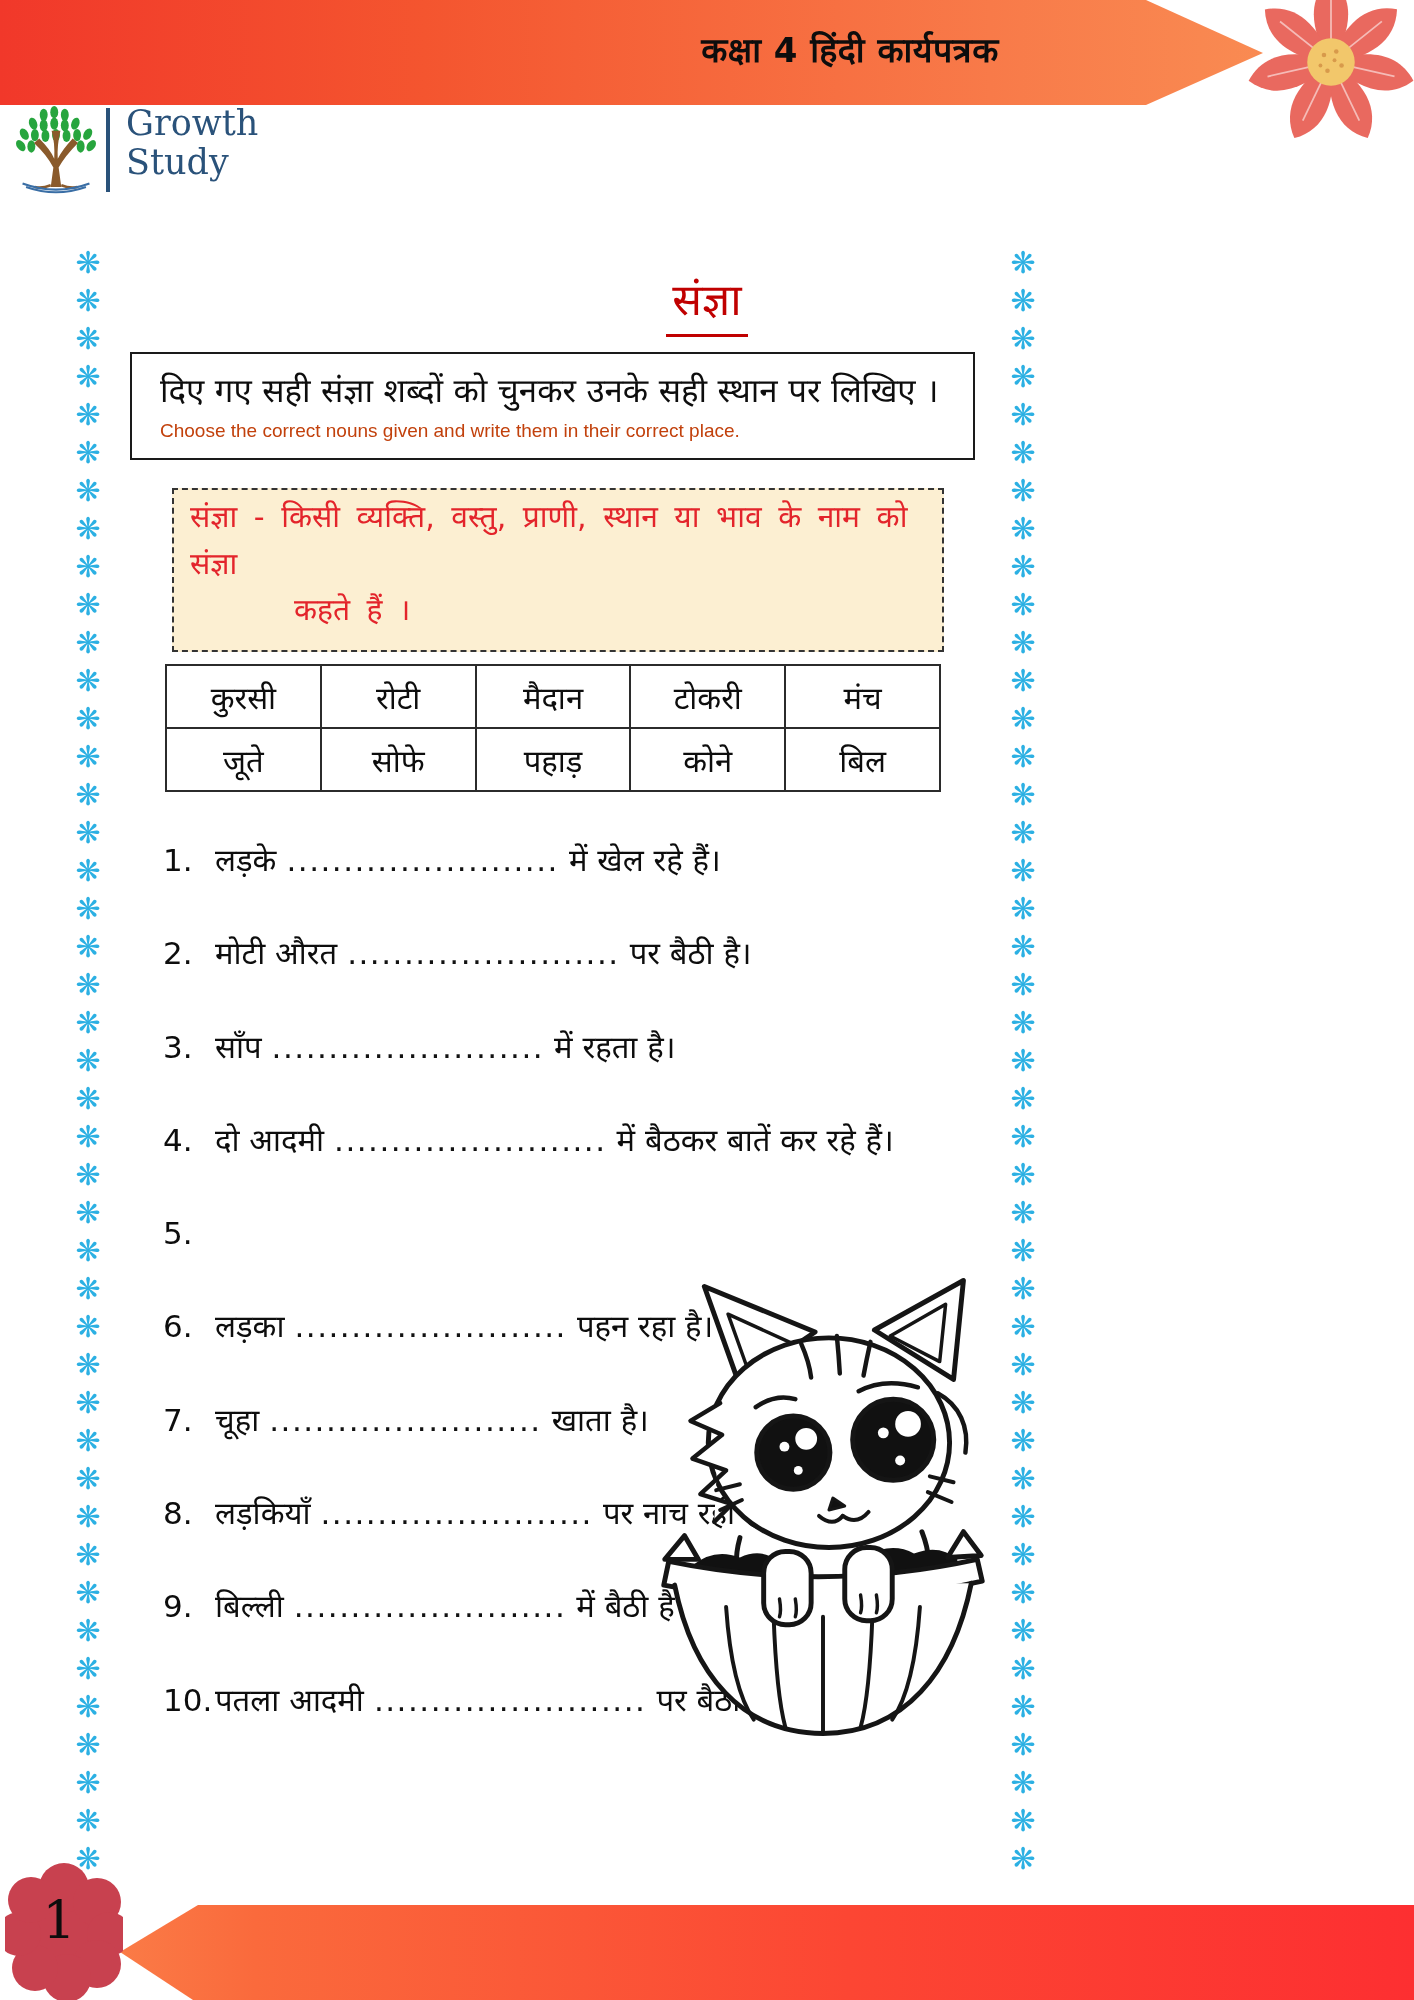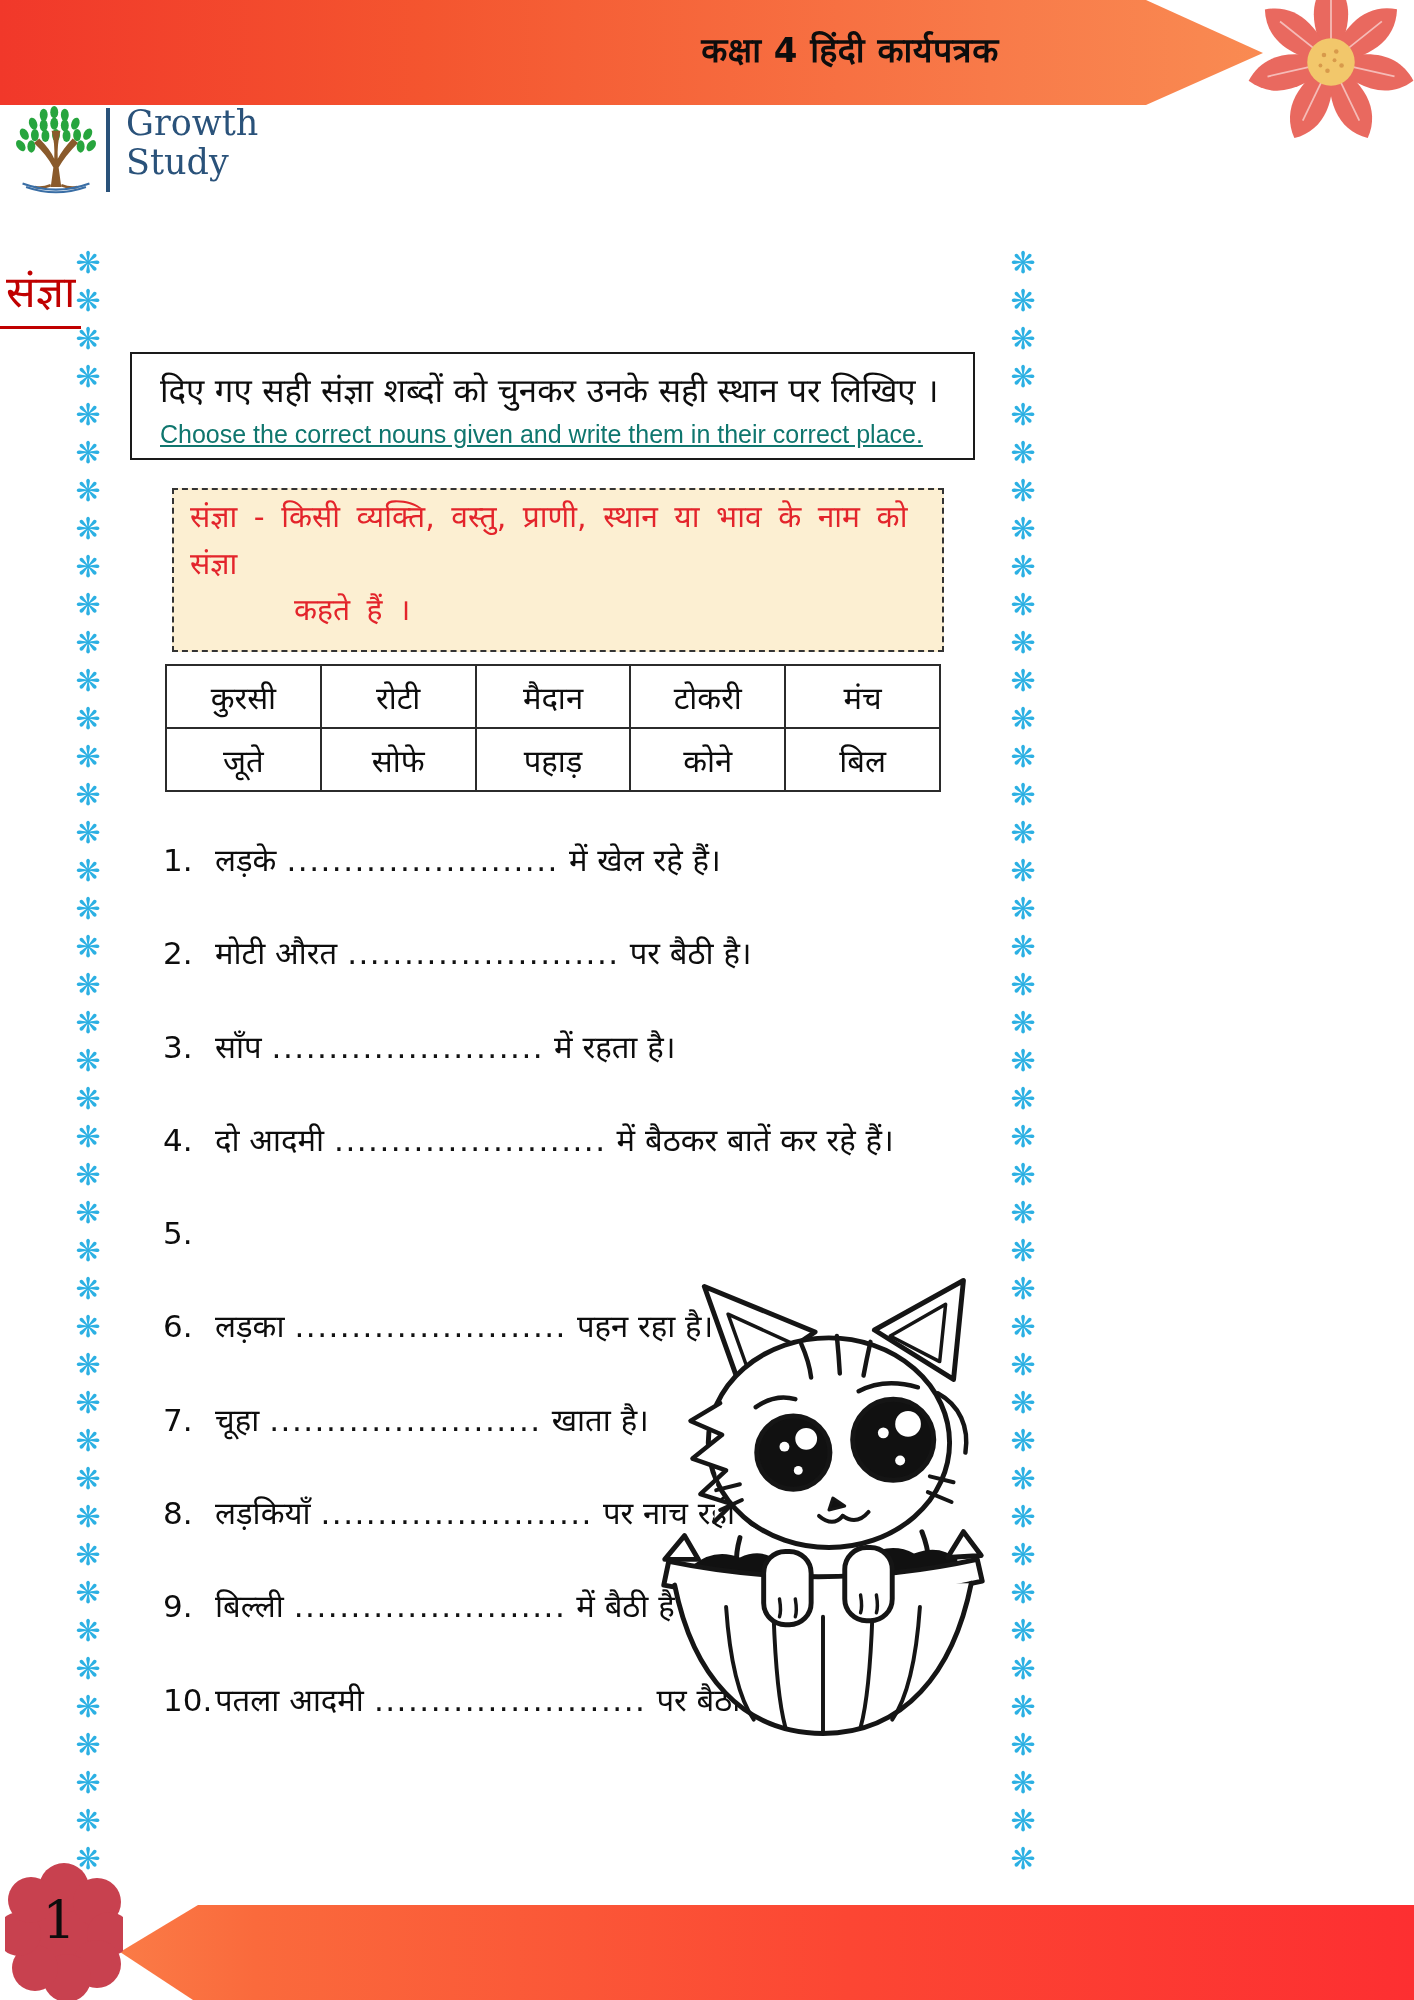--- a/index.html
+++ b/index.html
@@ -27,32 +27,32 @@
     margin-top:0;
   }
   
   .star-col{
     position:absolute;top:248px;width:36px;display:flex;flex-direction:column;
     align-items:center;gap:8px;font-size:30px;line-height:1;color:#2cb0e3;
   }
   .star-col.left{left:70px;}
   .star-col.right{left:1005px;}
   
-  .title-wrap{position:absolute;left:0;top:260px;width:1414px;}
+  .title-wrap{position:absolute;left:0;top:268px;width:1414px;text-align:center;}
   .page-title{
     display:inline-block;font-size:44px;color:#c00000;
     border-bottom:3px solid #c00000;padding:0 6px 6px 6px;
   }
   
   .instruction-box{
     position:absolute;left:130px;top:352px;width:845px;height:108px;box-sizing:border-box;
     border:2px solid #1a1a1a;background:#fff;padding:13px 10px 0 28px;
   }
   .instruction-hindi{font-size:33px;color:#0d0d0d;}
-  .instruction-english{font-size:25px;color:#0f766e;margin-top:8px;font-family:"Liberation Sans",sans-serif;text-decoration:underline;}
+  .instruction-english{font-size:19px;color:#c2410c;margin-top:8px;font-family:"Liberation Sans",sans-serif;}
   
   .definition-box{
     position:absolute;left:172px;top:488px;width:772px;box-sizing:border-box;
     border:2px dashed #333;background:#fcefd2;padding:4px 18px 16px 16px;
     color:#e3242b;font-size:30px;line-height:1.55;word-spacing:7px;
   }
   .definition-line2{padding-left:104px;}
   
   .word-table{
     position:absolute;left:165px;top:664px;width:776px;border-collapse:collapse;font-family:Liberation Serif, serif;

